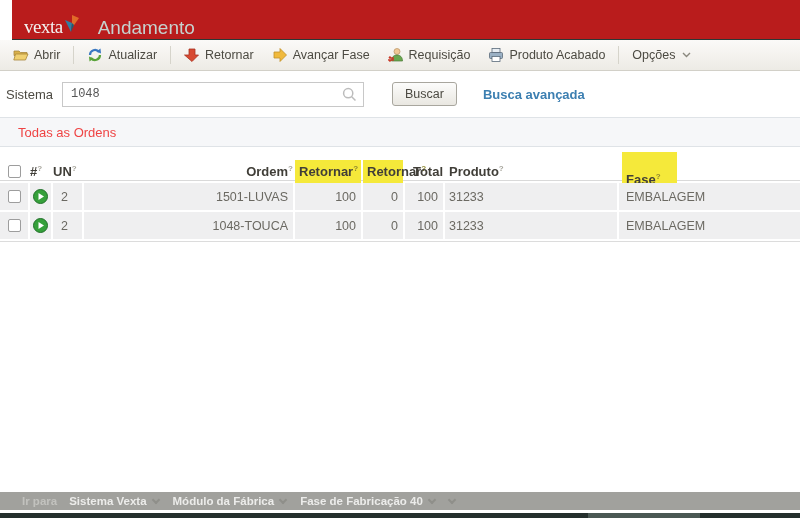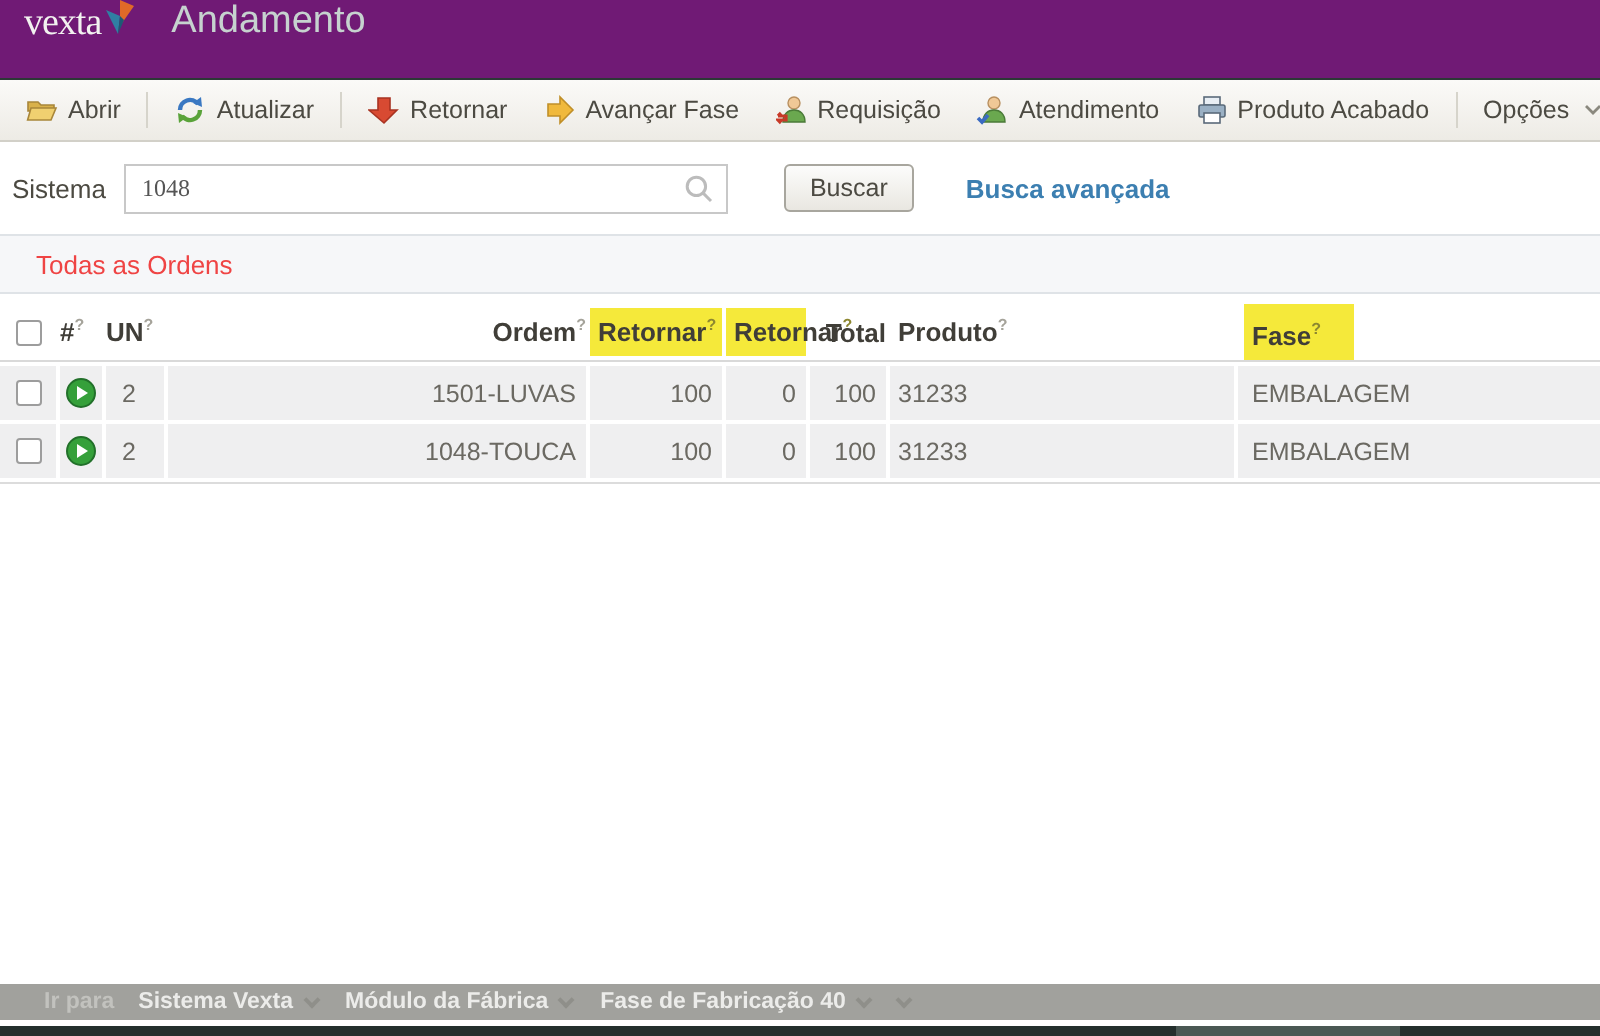--- a/index.html
+++ b/index.html
@@ -1,22 +1,22 @@
 <!DOCTYPE html>
 <html><head>
 <meta charset="utf-8">
 <style>
   * { margin:0; padding:0; box-sizing:border-box; }
   html,body { width:800px; height:518px; overflow:hidden; background:#fff;
               font-family:"Liberation Sans", sans-serif; }
   .app { position:relative; width:800px; height:518px; background:#fff; }
 
   
-  .hdr { height:40px; background:#701a75; display:flex; align-items:flex-start;
-         padding:0 12px; border-bottom:1px solid #2c3836; }
+  .hdr { height:40px; background:#b91c1c; display:flex; align-items:flex-end;
+         padding:0 12px; border-bottom:1px solid #2c3836;margin-left:12px; }
   .logo { display:flex; align-items:flex-end; margin-right:18px; cursor:pointer; }
   .logo-text { font-family:"Liberation Serif", serif; color:#f2f2f0; font-size:19px;
                letter-spacing:-0.5px; line-height:1; padding-bottom:3px; }
   .logo-mark { margin-left:1px; margin-bottom:6px; }
   .page-title { color:#c6d2cf; font-size:19px; font-weight:400; }
 
   
   .toolbar { height:31px; background:linear-gradient(#fbfaf8,#edebe5);
              border-bottom:1px solid #d2d0c8; display:flex; align-items:center;
              padding:0 4px; }
@@ -27,21 +27,21 @@
   .ticon { width:16px; height:16px; flex:none; display:block; }
   .chev { margin-left:2px; }
 
   
   .searchrow { height:46px; display:flex; align-items:center; padding:0 6px;
                background:#fff; }
   .search-label { font-size:13px; color:#4c4a42; margin-right:9px; }
   .inputwrap { position:relative; }
   .search-input { width:302px; height:25px; border:1px solid #c8c8c8;
                   padding:0 28px 0 8px; font-size:12px; color:#555;
-                  font-family:Liberation Serif, serif; outline:none; background:#fff; }
+                  font-family:Liberation Mono, monospace; outline:none; background:#fff; }
   .mag { position:absolute; right:7px; top:5px; }
   .buscar-btn { margin-left:28px; background:linear-gradient(#fcfcfb,#e9e7e1);
                 border:1px solid #a8a69e; border-radius:3px; padding:4px 12px;
                 font-size:12.5px; color:#4c4a42; cursor:pointer; font-family:inherit; }
   .adv-link { margin-left:26px; color:#3c7fb1; font-size:13px; font-weight:bold;
               text-decoration:none; cursor:pointer; }
 
   
   .sectionbar { height:30px; background:#f6f7f9; border-top:1px solid #dfe3e7;
                 border-bottom:1px solid #dfe3e7; display:flex; align-items:center;
@@ -50,21 +50,21 @@
 
   
   .table { margin-top:5px; --cols:28px 21px 29px 209px 66px 40px 38px 172px 1fr; }
   .thead { display:grid; grid-template-columns:var(--cols); column-gap:2px;
            height:29px; align-items:center; border-bottom:1px solid #d9d9d9; }
   .th { font-size:13px; font-weight:bold; color:#403e38; white-space:nowrap; }
   .th sup { font-size:8px; color:#a5a39a; font-weight:bold; }
   .hl { background:#f5e93a; }
   .th-right { text-align:right; }
   .blk { display:block; padding:4px 4px; }
-  .fase-hl { display:inline-block; padding:8px 16px 4px 4px; }
+  .fase-hl { display:inline-block; padding:20px 16px 4px 4px; }
   .hl sup { color:#8d8730; }
 
   .trow { display:grid; grid-template-columns:var(--cols); column-gap:2px;
           height:27px; margin-top:2px; }
   .td { background:#efeff0; display:flex; align-items:center; font-size:12.5px;
         color:#6b6962; overflow:hidden; white-space:nowrap; }
   .td-right { justify-content:flex-end; padding-right:5px; }
   .td-left { padding-left:4px; }
   .td-center { justify-content:center; }
   .tbl-bottom { border-bottom:1px solid #dcdcdc; margin-top:2px; }
@@ -141,28 +141,20 @@
     <button class="tbtn">
       <svg class="ticon" viewBox="0 0 16 16">
         <circle cx="9" cy="4.5" r="3" fill="#f0c896" stroke="#b89060" stroke-width="0.7"></circle>
         <path d="M3.5 14 c0-4 2.5-6 5.5-6 s5.5 2 5.5 6z" fill="#6aa84f" stroke="#4a7a38" stroke-width="0.7"></path>
         <path d="M1 11 h4 v2 h-4 l1.5 1.5 M1 11 l1.5-1.5" fill="none" stroke="#c83a28" stroke-width="1.6"></path>
       </svg>
       <span>Requisição</span>
     </button>
     <button class="tbtn">
       <svg class="ticon" viewBox="0 0 16 16">
-        <circle cx="9" cy="4.5" r="3" fill="#f0c896" stroke="#b89060" stroke-width="0.7"></circle>
-        <path d="M3.5 14 c0-4 2.5-6 5.5-6 s5.5 2 5.5 6z" fill="#6aa84f" stroke="#4a7a38" stroke-width="0.7"></path>
-        <path d="M1 12 l2 2 3-3.5" fill="none" stroke="#3a6ac2" stroke-width="1.8"></path>
-      </svg>
-      <span>Atendimento</span>
-    </button>
-    <button class="tbtn">
-      <svg class="ticon" viewBox="0 0 16 16">
         <rect x="4" y="1.5" width="8" height="4" fill="#e8eef4" stroke="#5a6a7a" stroke-width="0.8"></rect>
         <rect x="1.5" y="5.5" width="13" height="6" rx="1" fill="#9ab0c4" stroke="#5a6a7a" stroke-width="0.8"></rect>
         <rect x="4" y="9.5" width="8" height="5" fill="#fff" stroke="#5a6a7a" stroke-width="0.8"></rect>
       </svg>
       <span>Produto Acabado</span>
     </button>
     <div class="tsep"></div>
     <button class="tbtn">
       <span>Opções</span>
       <svg class="chev" width="9" height="6" viewBox="0 0 9 6">

